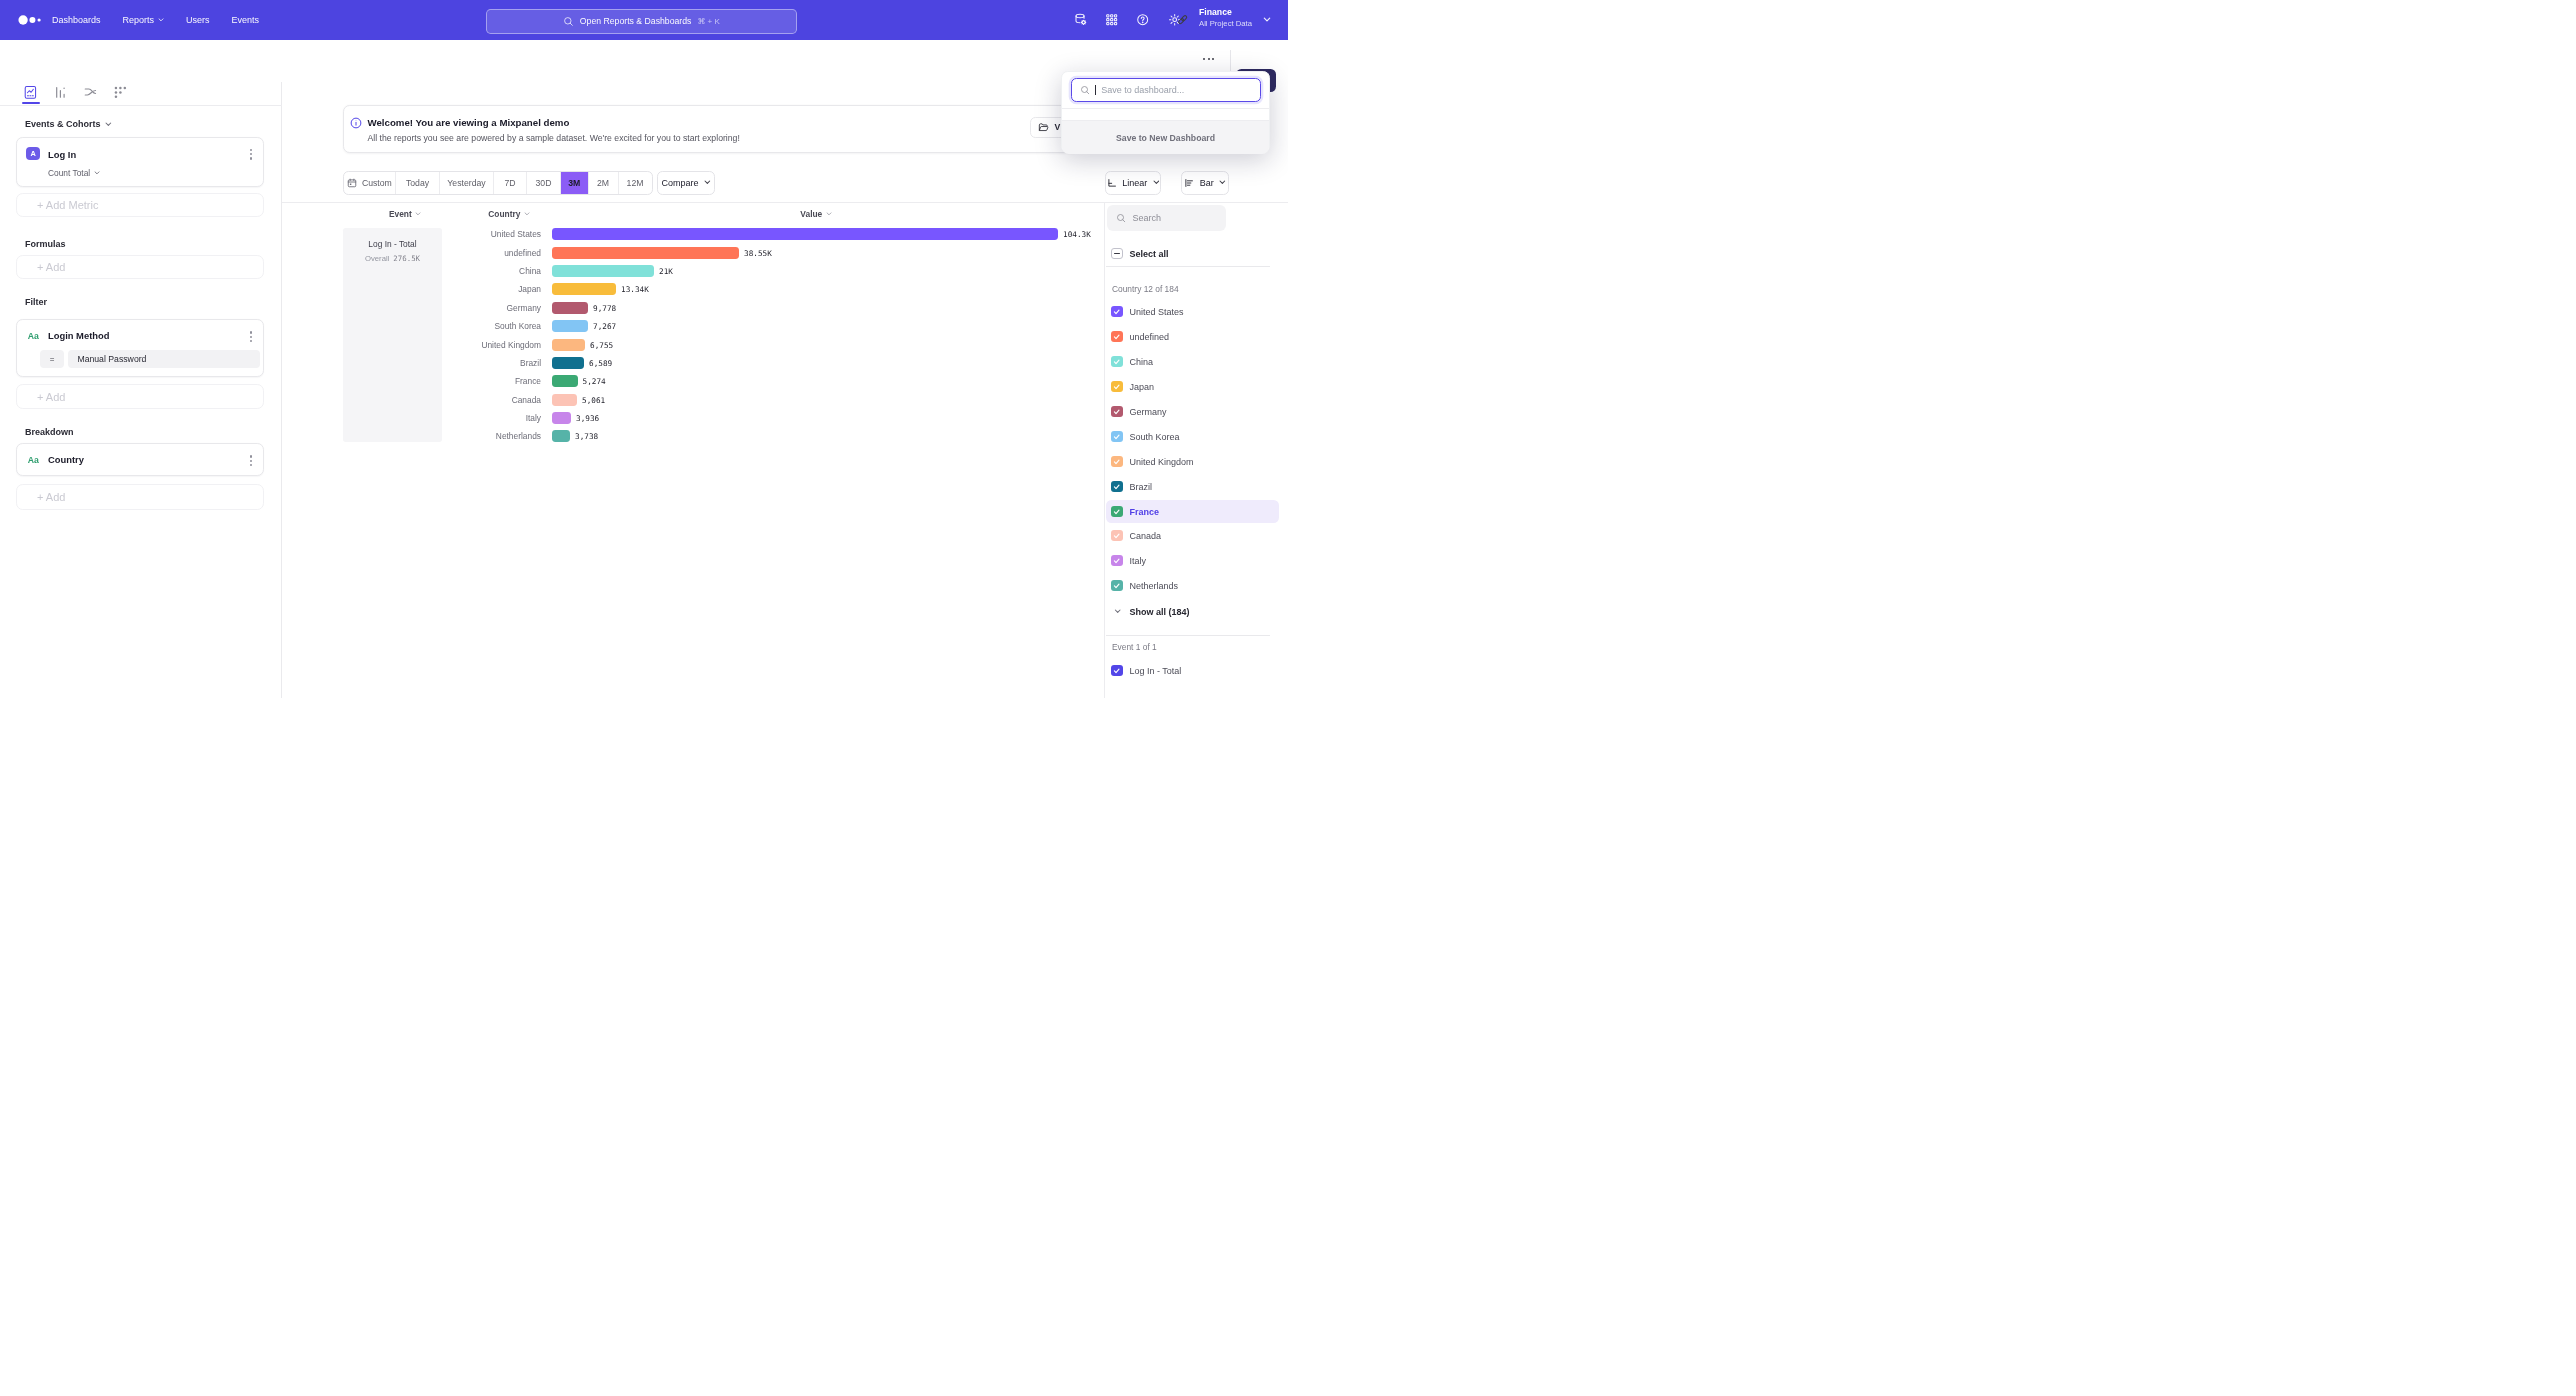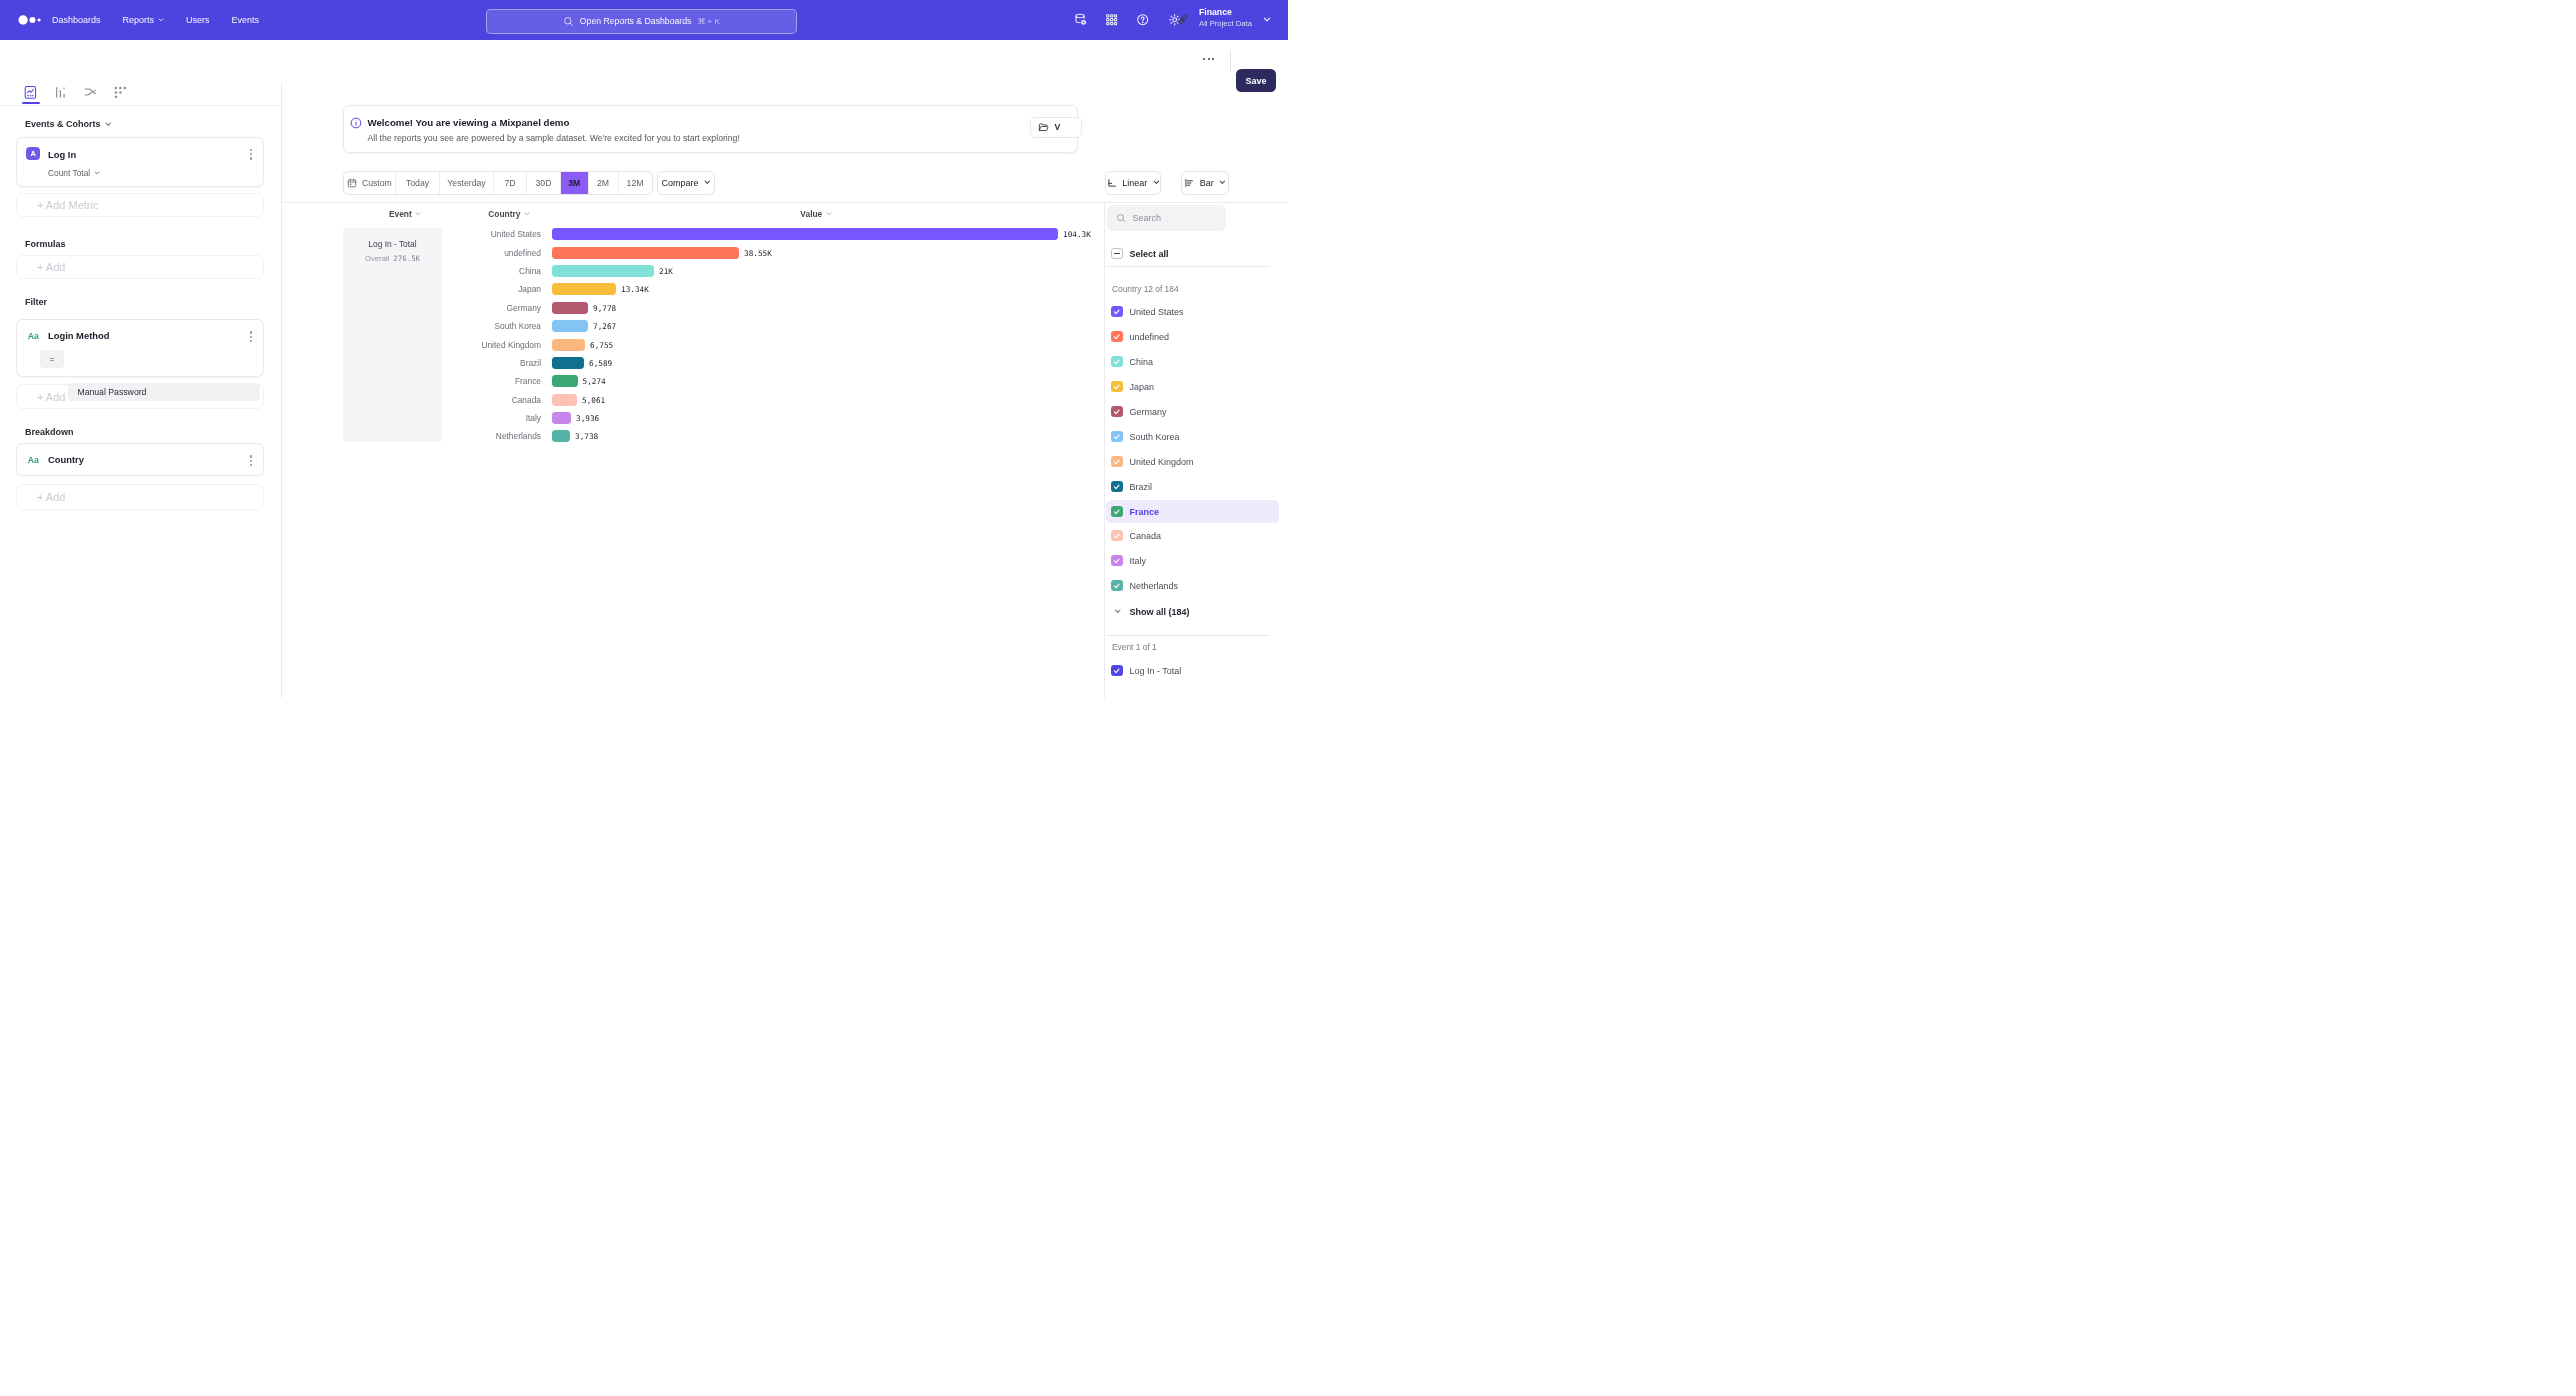--- a/index.html
+++ b/index.html
@@ -49,21 +49,21 @@
   .badge-aa{position:absolute;left:10.7px;font-size:8.7px;font-weight:700;color:#2F9E6F;}
   .card-name{position:absolute;left:31px;font-size:9.4px;font-weight:600;color:#1b1b29;}
   .kebab-v{position:absolute;left:233px;display:flex;flex-direction:column;gap:2px;cursor:pointer;}
   .kebab-v i{width:2.3px;height:2.3px;border-radius:50%;background:#8f8f9a;}
   .agg{position:absolute;left:31px;display:flex;align-items:center;gap:4px;font-size:8.4px;color:#5f5f6a;cursor:pointer;}
   .ghost{position:absolute;left:16px;width:248px;border:0.7px solid #f1f1f4;border-radius:6.7px;box-sizing:border-box;
         display:flex;align-items:center;color:#cacad2;font-size:11px;cursor:pointer;padding-left:20px;}
   .opchip{position:absolute;left:23px;top:30px;width:24px;height:18px;background:#f2f2f4;border-radius:4px;
         display:flex;align-items:center;justify-content:center;font-size:8px;color:#3a3a44;cursor:pointer;}
   .opval{position:absolute;left:51px;top:30px;width:192px;height:18px;background:#f2f2f4;border-radius:4px;
-        display:flex;align-items:center;padding-left:9.4px;font-size:8.7px;color:#2b2b35;box-sizing:border-box;cursor:pointer;margin-top:33px;}
+        display:flex;align-items:center;padding-left:9.4px;font-size:8.7px;color:#2b2b35;box-sizing:border-box;cursor:pointer;}
 
   
   .banner{position:absolute;left:343px;top:105px;width:735px;height:48px;background:#fff;border:0.7px solid #e8e8eb;
         border-radius:6.7px;box-shadow:0 0.7px 2px rgba(20,20,40,.05);box-sizing:border-box;}
   .info-ic{position:absolute;left:6px;top:11.4px;color:#5245E8;}
   .banner-title{position:absolute;left:23.5px;top:11.4px;font-size:9.7px;font-weight:700;color:#1b1b29;}
   .banner-sub{position:absolute;left:23.5px;top:27px;font-size:8.7px;color:#55555f;}
   .banner-btn{position:absolute;left:686px;top:10.7px;width:52px;height:21px;border:0.7px solid #e8e8eb;border-radius:5.4px;
         display:flex;align-items:center;gap:5.4px;padding-left:7.4px;box-sizing:border-box;cursor:pointer;overflow:hidden;
         font-size:8.7px;font-weight:600;color:#2b2b35;background:#fff;}
@@ -625,15 +625,27 @@
       <div class="prow" style="top:659px">
        <span class="cb" style="background:#5246E8">
           <svg width="7.4" height="7.4" viewBox="0 0 12 12">
             <path d="M2.3 6.4 L4.9 9 L9.7 3.4" fill="none" stroke="#fff" stroke-width="1.9" stroke-linecap="round" stroke-linejoin="round"></path>
           </svg>
         </span>
        <span class="plabel">Log In - Total</span>
      </div>
     </div>
 
+  <div class="popup">
+    <div class="pinput">
+      <svg width="10" height="10" viewBox="0 0 20 20" fill="none" stroke="#8d8d96" stroke-width="1.6">
+          <circle cx="9" cy="9" r="6"></circle>
+          <path d="M13.5 13.5 L17.5 17.5" stroke-linecap="round"></path>
+        </svg>
+      <span class="caret"></span>
+      <span class="ph">Save to dashboard...</span>
+    </div>
+    <span class="pdvdr"></span>
+    <div class="pfooter">Save to New Dashboard</div>
+  </div>
 
 </div>
 
 
 </body></html>

